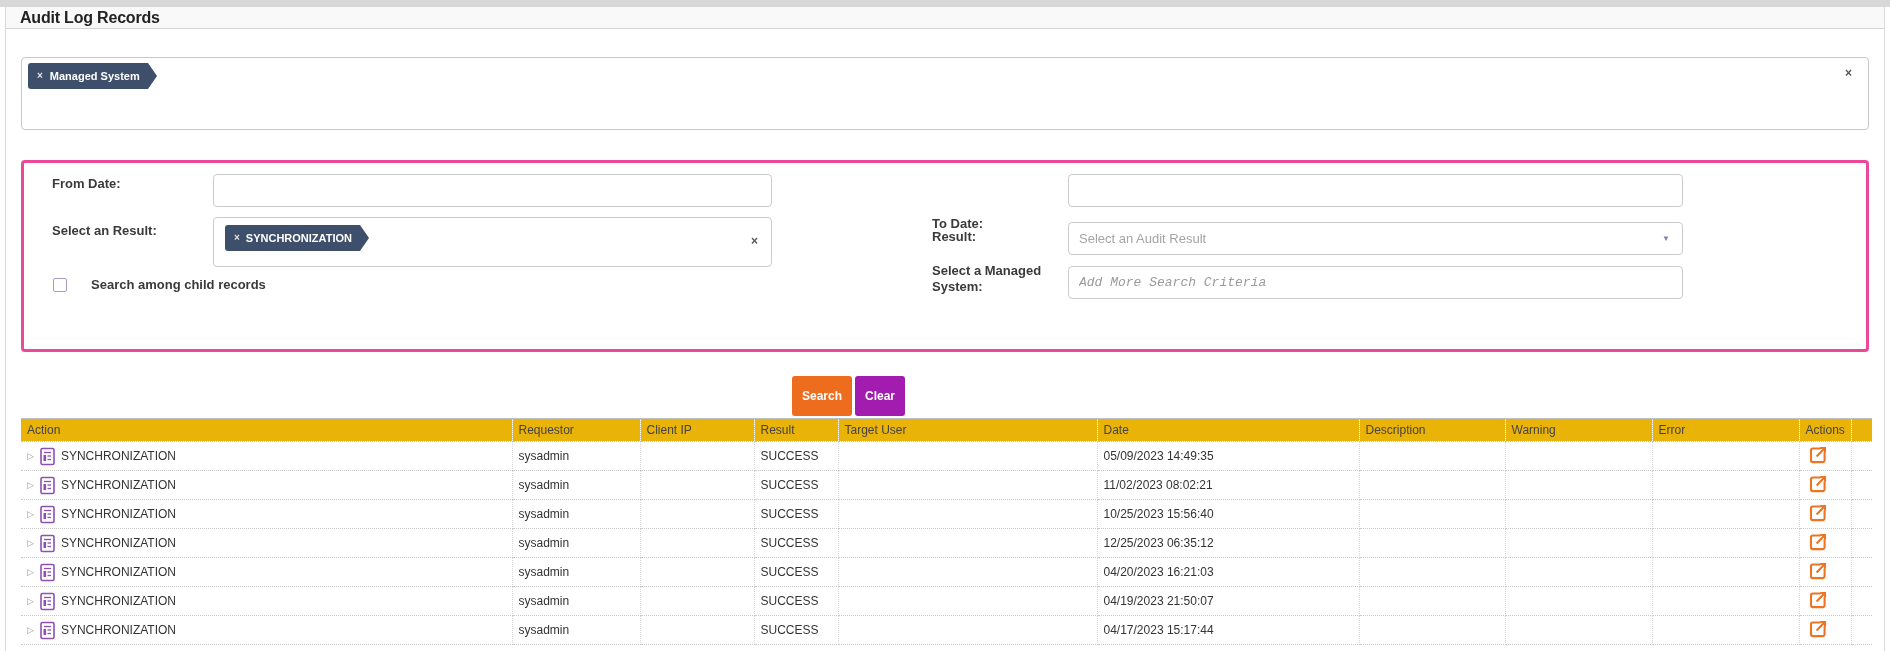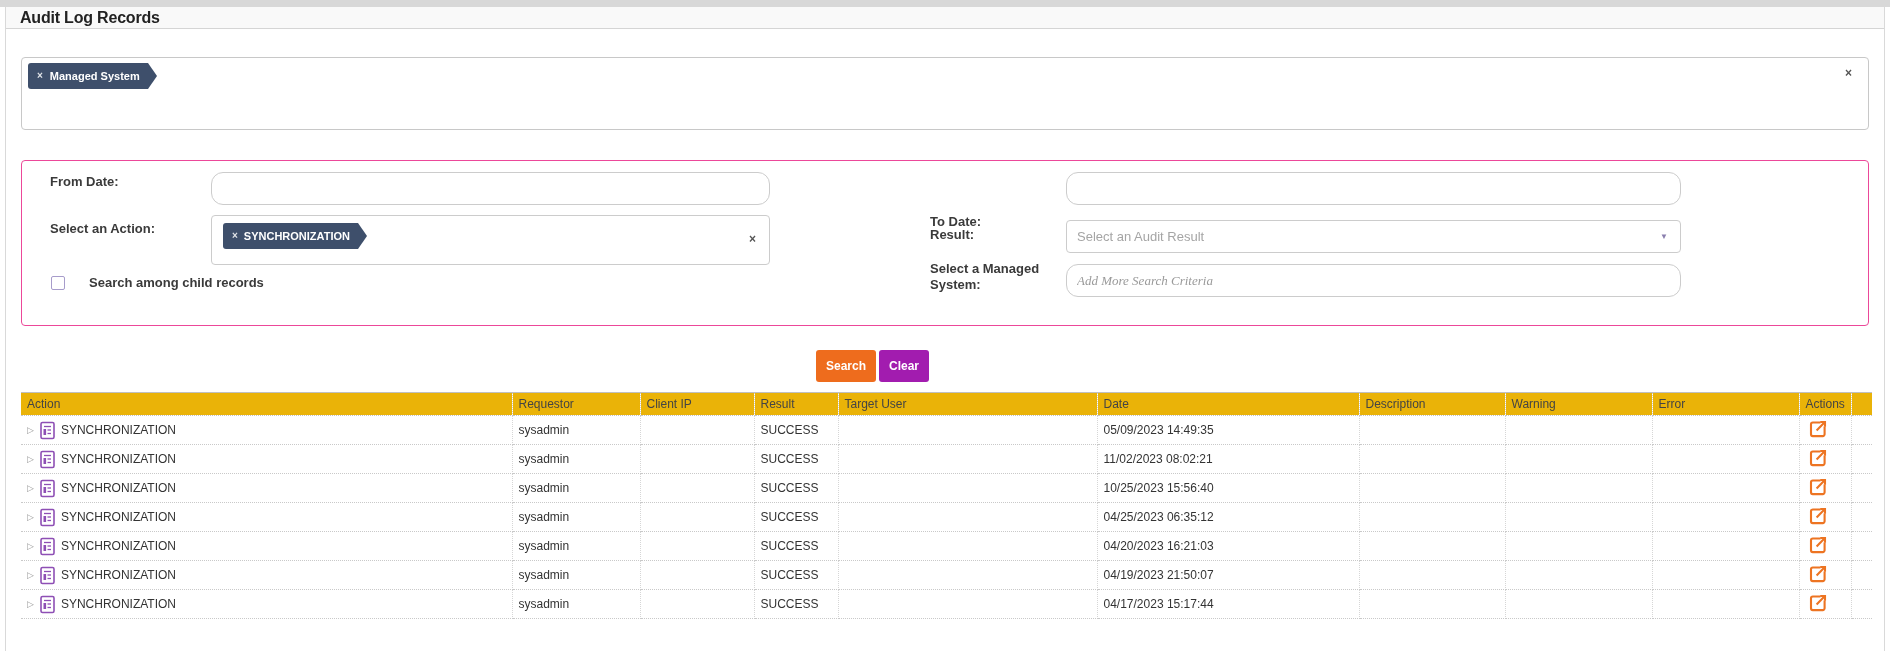--- a/index.html
+++ b/index.html
@@ -22,25 +22,25 @@
              padding:0 8px 0 9px; border-radius:3px 0 0 3px; display:inline-flex;
              align-items:center; gap:7px; cursor:pointer; }
   .nav-tag::after { content:''; position:absolute; left:100%; top:0;
                     border-top:13px solid transparent; border-bottom:13px solid transparent;
                     border-left:9px solid #3e4f6b; }
   .tag-x { font-size:10px; font-weight:bold; opacity:.85; cursor:pointer; }
   .panel-close { position:absolute; right:16px; top:8px; font-size:12px; font-weight:bold;
                  color:#555; cursor:pointer; }
 
   
-  .form-panel { position:relative; margin:30px 15px 0 15px; height:166px;
-                border:1px solid #ec4899; border-radius:4px; background:#fff; }
+  .form-panel { position:relative; margin:30px 15px 0 15px; height:192px;
+                border:3px solid #ec4899; border-radius:4px; background:#fff; }
   .flabel { position:absolute; font-size:13px; font-weight:bold; color:#3a3a3a; line-height:16px; }
-  .finput { position:absolute; border:1px solid #ccc; border-radius:12px; background:#fff;
-            font-size:13px; color:#333; padding:0 10px; font-family:Liberation Serif, serif; }
+  .finput { position:absolute; border:1px solid #ccc; border-radius:4px; background:#fff;
+            font-size:13px; color:#333; padding:0 10px; font-family:Liberation Mono, monospace; }
   .finput::placeholder { color:#a5a5a5; opacity:1; }
   .ph-italic::placeholder { font-style:italic; color:#9a9a9a; }
   .tag-input { position:absolute; border:1px solid #ccc; border-radius:4px; background:#fff; }
   .action-tag { position:absolute; left:11px; top:7px; height:26px; line-height:26px;
                 background:#3e4f6b; color:#fff; font-size:11px; font-weight:bold;
                 padding:0 8px 0 9px; border-radius:3px 0 0 3px; display:inline-flex;
                 align-items:center; gap:6px; cursor:pointer; }
   .action-tag::after { content:''; position:absolute; left:100%; top:0;
                        border-top:13px solid transparent; border-bottom:13px solid transparent;
                        border-left:9px solid #3e4f6b; }
@@ -48,23 +48,23 @@
                  font-weight:bold; cursor:pointer; }
   .select-box { position:absolute; border:1px solid #ccc; border-radius:4px; background:#fff;
                 display:flex; align-items:center; padding:0 12px 0 10px; cursor:pointer; }
   .select-box .ph { flex:1; font-size:13px; color:#a5a5a5; }
   .select-box .caret { font-size:8px; color:#8a7fae; }
   .checkbox { position:absolute; width:14px; height:14px; border:1px solid #a79ccb;
               border-radius:2px; background:#fff; cursor:pointer; }
 
   
   .buttons-row { position:relative; margin-top:24px; height:26px; }
-  .btn { position:absolute; height:32px; border:none; border-radius:3px; color:#fff;
+  .btn { position:absolute; height:40px; border:none; border-radius:3px; color:#fff;
          font-size:12px; font-weight:bold; font-family:"Liberation Sans",sans-serif;
-         cursor:pointer; padding:0 10px;margin-left:24px; }
+         cursor:pointer; padding:0 10px; }
   .btn-search { left:786px; background:#ee6c1d; }
   .btn-clear  { left:849px; background:#a21caf; }
 
   
   table.audit { margin:16px 0 0 15px; width:1851px; border-collapse:collapse; table-layout:fixed; }
   table.audit th { border-top:1px solid #c0c0c0; border-bottom:1px dotted #c4c4c4;
                    border-right:1px dotted #cfcfcf; background:#eab308; height:23px;
                    font-size:12px; font-weight:normal; color:#444; text-align:left;
                    padding:0 6px; white-space:nowrap; overflow:hidden; }
   table.audit th:last-child, table.audit td:last-child { border-right:none; }
@@ -93,21 +93,21 @@
       <span>Managed System</span>
     </span>
     <span class="panel-close">×</span>
   </div>
 
   <div class="form-panel">
 
     <label class="flabel" style="left:28px; top:13px;">From Date:</label>
     <input class="finput" style="left: 189px; top: 11px; width: 559px; height: 33px;" value="">
 
-    <label class="flabel" style="left:28px; top:60px;">Select an Action:</label>
+    <label class="flabel" style="left:28px; top:60px;">Select an Result:</label>
     <div class="tag-input" style="left:189px; top:54px; width:559px; height:50px;">
       <span class="action-tag">
         <span class="tag-x">×</span>
         <span>SYNCHRONIZATION</span>
       </span>
       <span class="input-clear">×</span>
     </div>
 
     <span class="checkbox" style="left:29px; top:115px;"></span>
     <label class="flabel" style="left:67px; top:114px;">Search among child records</label>
@@ -281,21 +281,21 @@
             <rect x="3.5" y="8" width="2.6" height="6" fill="#8e4fb5"></rect>
           </svg>
         </span>
         <span class="action-label">SYNCHRONIZATION</span>
       </span>
     </td>
     <td>sysadmin</td>
     <td></td>
     <td>SUCCESS</td>
     <td></td>
-    <td>04/25/2023 06:35:12</td>
+    <td>12/25/2023 06:35:12</td>
     <td></td>
     <td></td>
     <td></td>
     <td>
       <span class="open-icon">
         <svg width="20" height="20" viewBox="0 0 20 20">
           <path d="M12.5 3.5 H4.8 A1.8 1.8 0 0 0 3 5.3 v10 A1.8 1.8 0 0 0 4.8 17.1 h10 A1.8 1.8 0 0 0 16.6 15.3 V7.6" fill="none" stroke="#ed7422" stroke-width="2.1"></path>
           <path d="M8.6 11.4 L16.4 3.6" fill="none" stroke="#ed7422" stroke-width="2.1"></path>
           <path d="M12.2 3 H17 V7.8" fill="none" stroke="#ed7422" stroke-width="2.1"></path>
         </svg>

